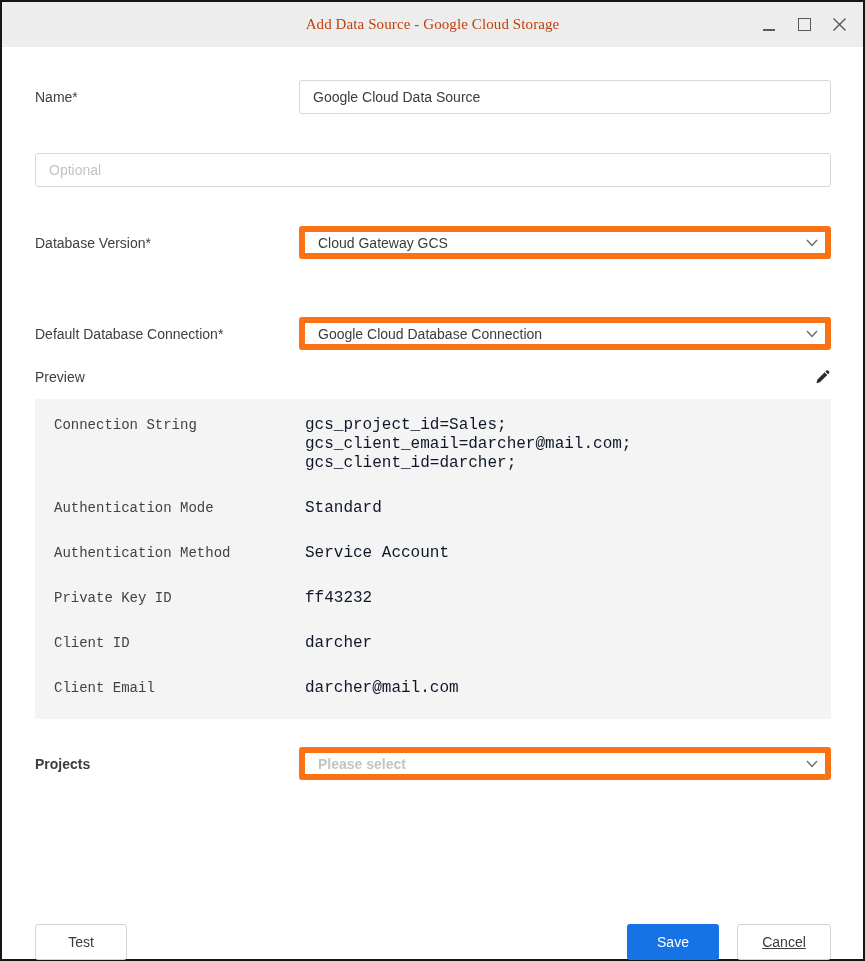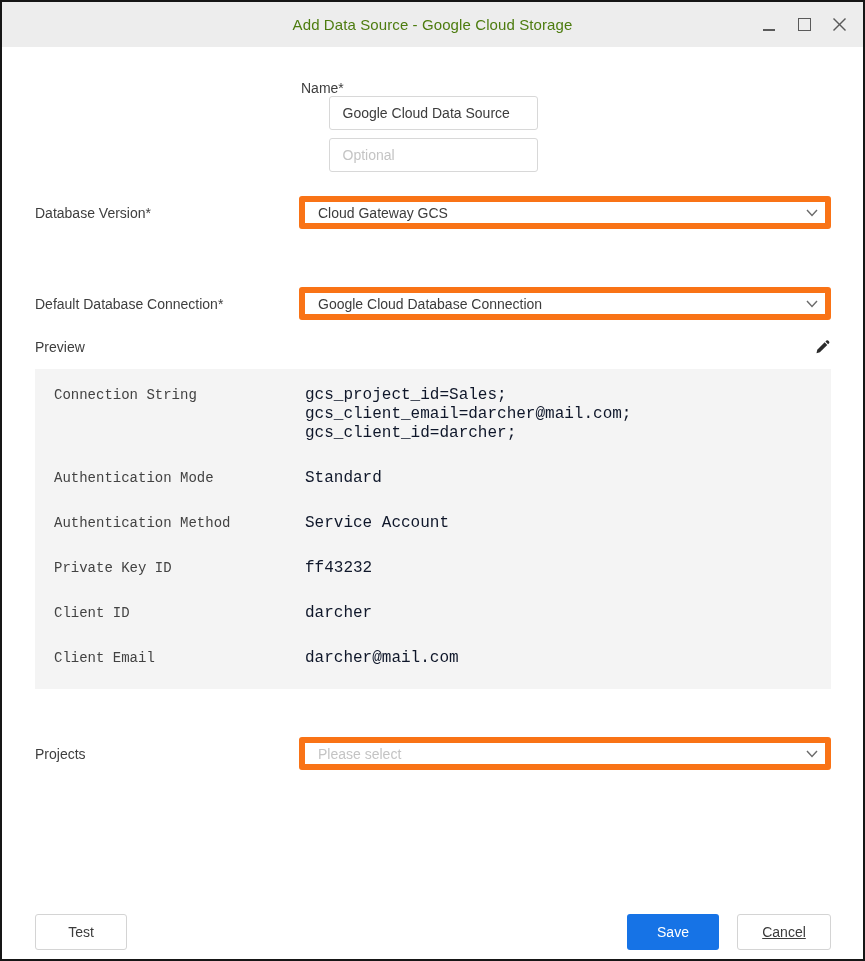--- a/index.html
+++ b/index.html
@@ -15,39 +15,39 @@
     background: #ffffff;
   }
   
   .titlebar {
     position: relative;
     height: 45px;
     background: #ededed;
     display: flex; align-items: center; justify-content: center;
   }
   .titlebar-title {
-    font-size: 15px; color: #4d7c0f; letter-spacing: 0.1px;
+    font-size: 15px; color: #c2410c; letter-spacing: 0.1px; font-family: Liberation Serif, serif;
   }
   .win-controls {
     position: absolute; right: 14px; top: 0; height: 100%;
     display: flex; align-items: center; gap: 15px;
   }
   .win-btn {
     width: 20px; height: 28px;
     display: flex; align-items: center; justify-content: center;
     cursor: default;
   }
   .glyph-min { width: 12px; height: 2px; background: #5a5a5a; transform: translateY(5px); }
   .glyph-max { width: 13px; height: 13px; border: 1.5px solid #5a5a5a; background: transparent; }
   
   .dialog-body { padding: 33px 32px 0 33px; }
   .form-row { display: flex; align-items: center; height: 33px; }
   .row-label { width: 264px; flex-shrink: 0; font-size: 14px; color: #3e3e3e; }
   .row-control { flex: 1; position: relative; height: 33px; }
-  .mb22 { margin-bottom: 25px; flex-direction: column; }
+  .mb22 { margin-bottom: 40px; }
   .mb58 { margin-bottom: 58px; }
   .text-input {
     width: 100%; height: 33px;
     border: 1px solid #d8d8d8; border-radius: 3px;
     padding: 16px 13px; font-size: 14px; color: #3c3c3c;
     font-family: "Liberation Sans", "DejaVu Sans", sans-serif;
     background: #fff; outline: none;
   }
   .text-input::placeholder { color: #c4c4c4; opacity: 1; }
   .select-box {
@@ -74,21 +74,21 @@
   .preview-panel {
     margin-top: 9px; height: 320px;
     background: #f4f4f4;
     padding: 17px 0 0 19px;
     font-family: Liberation Mono, monospace;
   }
   .prow { display: flex; margin-bottom: 26px; }
   .prow-label { width: 251px; flex-shrink: 0; font-size: 14px; color: #424242; padding-top: 1px; }
   .prow-value { font-size: 16px; color: #0f172a; line-height: 19px; }
   
-  .projects-row { margin-top: 48px; }
+  .projects-row { margin-top: 28px; font-weight: bold; }
   
   .footer {
     margin-top: 144px;
     display: flex; align-items: center; justify-content: space-between;
   }
   .footer-right { display: flex; gap: 18px; }
   .btn {
     height: 36px; border-radius: 3px; font-size: 14px;
     font-family: "Liberation Sans", "DejaVu Sans", sans-serif;
     display: flex; align-items: center; justify-content: center;

